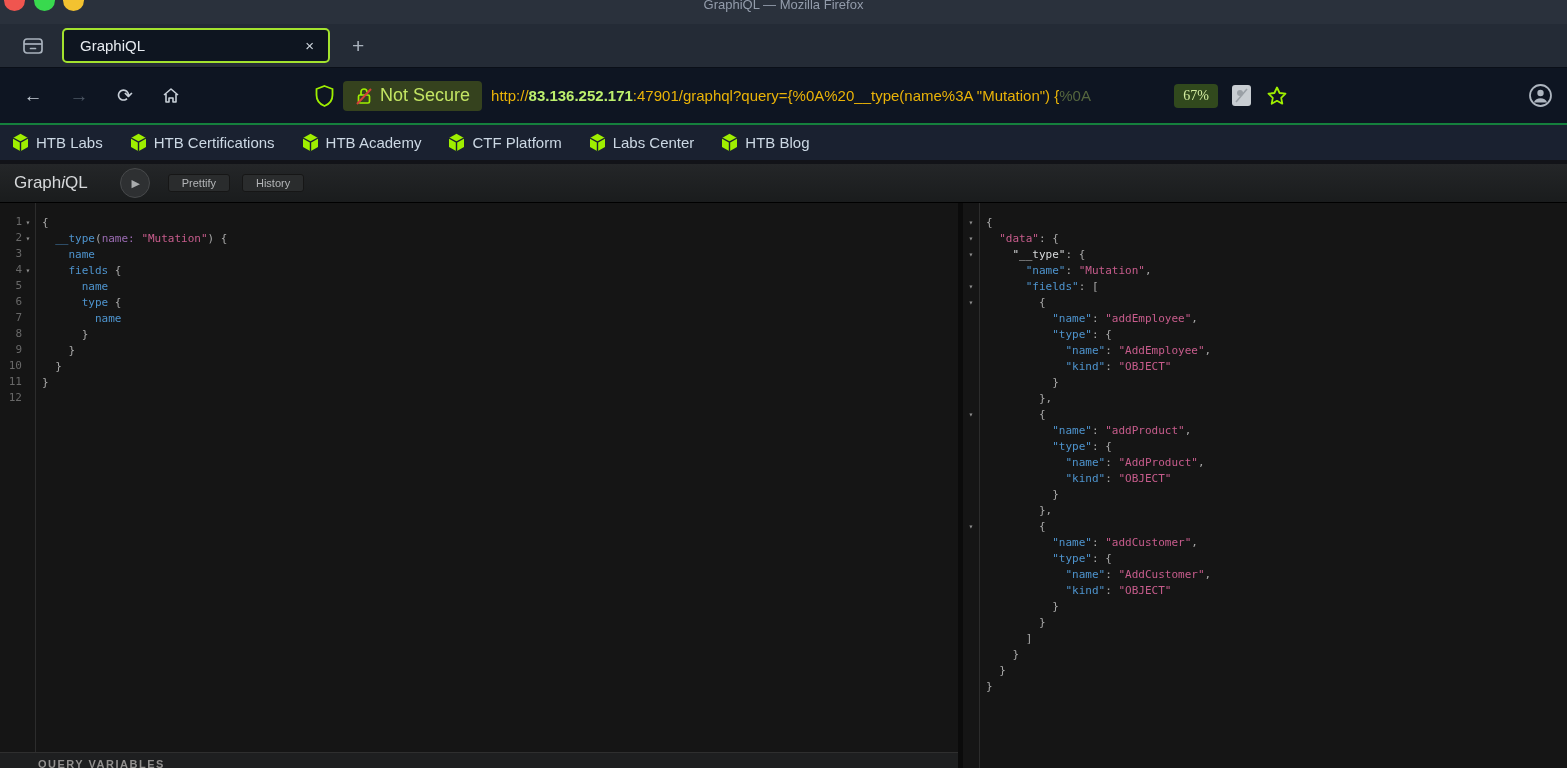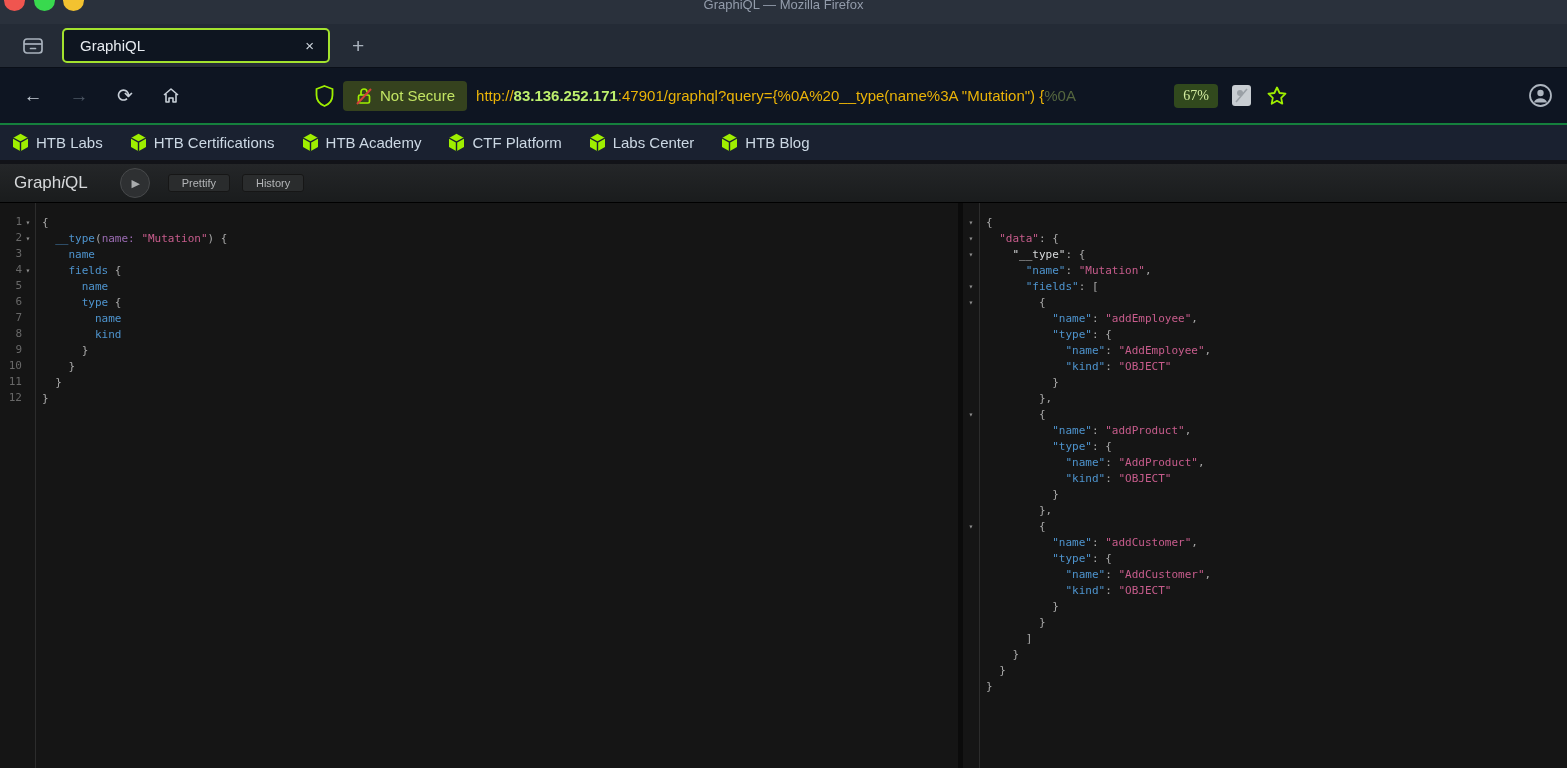--- a/index.html
+++ b/index.html
@@ -23,21 +23,21 @@
   .tab-label { color:#e8ecf1; font-size:15px; flex:1; }
   .tab-close { color:#cdd4dc; font-size:15px; padding:0 4px; cursor:default; }
   .newtab { color:#aab3bd; font-size:21px; margin-left:16px; padding:0 6px; }
 
   .navbar { height:56px; background:#0e1522; display:flex; align-items:center; border-top:1px solid #0a0f18; }
   .nav-btn { width:26px; text-align:center; font-size:19px; color:#c7cfd8; margin-left:20px; }
   .nav-btn.disabled { color:#4e5866; }
   .addressbar { display:flex; align-items:center; margin-left:130px; width:975px; }
   .chip { display:flex; align-items:center; gap:7px; background:#35421e; border-radius:4px;
           height:30px; padding:0 12px; margin-left:8px; }
-  .chip-text { color:#c3e563; font-size:15px; }
+  .chip-text { color:#c3e563; font-size:18px; }
   .url { margin-left:9px; font-size:15px; white-space:nowrap; overflow:hidden; flex:1;
          -webkit-mask-image:linear-gradient(to right,#000 90%,transparent 99%);
          mask-image:linear-gradient(to right,#000 90%,transparent 99%); }
   .u-dim  { color:#eab308; }
   .u-host { color:#bdf06d; font-weight:bold; }
   .u-tail { color:#55663e; }
   .zoom-badge { background:#31491d; color:#d3edA0; border-radius:4px; font-size:14px;
                 padding:4px 9px; margin-left:6px; color:#d3eda0;font-family:Liberation Serif, serif; }
   .url-icon { margin-left:12px; display:flex; align-items:center; }
   .account { margin-left:auto; margin-right:14px; display:flex; align-items:center; }
@@ -285,26 +285,28 @@
           </div>
         </div>
       <div class="code" id="query-code">
           <div class="code-line"><span class="tok-pu">{</span></div>
           <div class="code-line"><span class="tok-pu">  </span><span class="tok-blue">__type</span><span class="tok-pu">(</span><span class="tok-purple">name:</span><span class="tok-pu"> </span><span class="tok-pink">"Mutation"</span><span class="tok-pu">) {</span></div>
           <div class="code-line"><span class="tok-pu">    </span><span class="tok-blue">name</span></div>
           <div class="code-line"><span class="tok-pu">    </span><span class="tok-blue">fields</span><span class="tok-pu"> {</span></div>
           <div class="code-line"><span class="tok-pu">      </span><span class="tok-blue">name</span></div>
           <div class="code-line"><span class="tok-pu">      </span><span class="tok-blue">type</span><span class="tok-pu"> {</span></div>
           <div class="code-line"><span class="tok-pu">        </span><span class="tok-blue">name</span></div>
-          <div class="code-line"><span class="tok-pu">        </span><span class="tok-blue">kind</span></div>
           <div class="code-line"><span class="tok-pu">      }</span></div>
           <div class="code-line"><span class="tok-pu">    }</span></div>
           <div class="code-line"><span class="tok-pu">  }</span></div>
           <div class="code-line"><span class="tok-pu">}</span></div>
         </div>
+    </div>
+    <div class="varbar">
+      <div class="varbar-title">QUERY VARIABLES</div>
     </div>
   </div>
   <div class="divider"></div>
   <div class="right-pane">
     <div class="fold-gutter gutter" id="response-gutter">
         <div class="gutter-line">
           <span class="gutter-fold">▾</span>
         </div>
         <div class="gutter-line">
           <span class="gutter-fold">▾</span>

